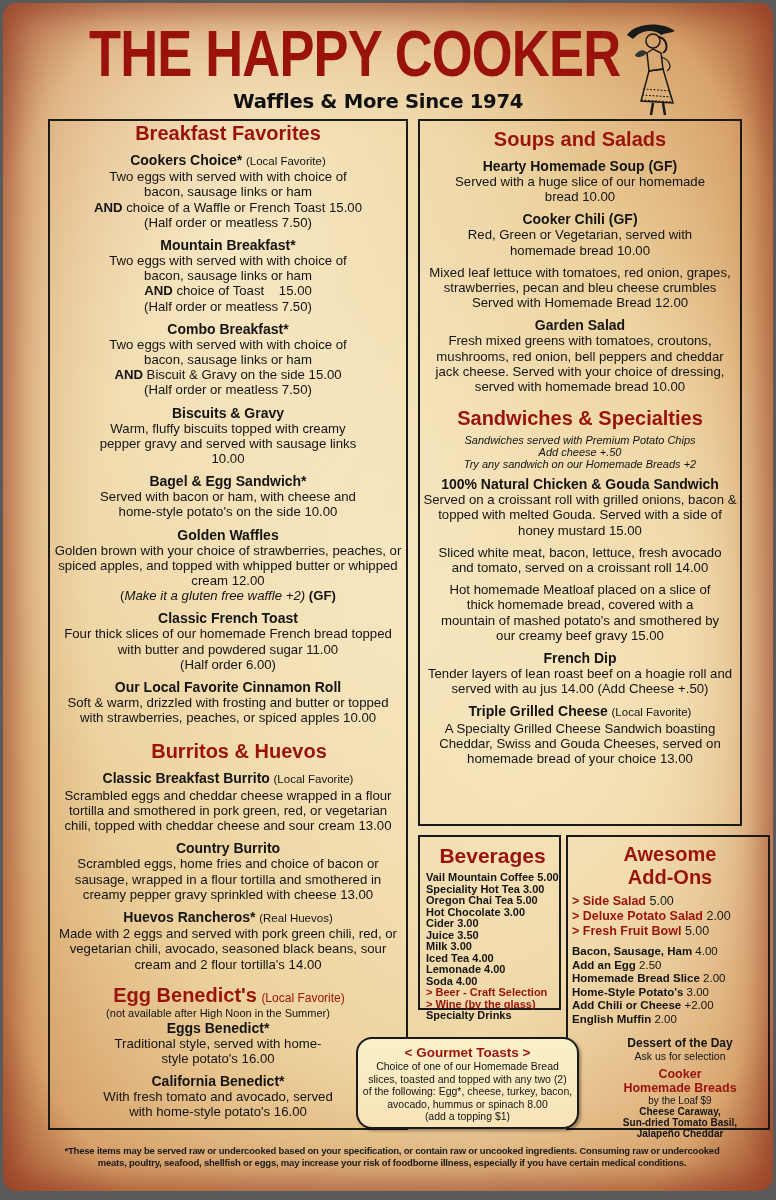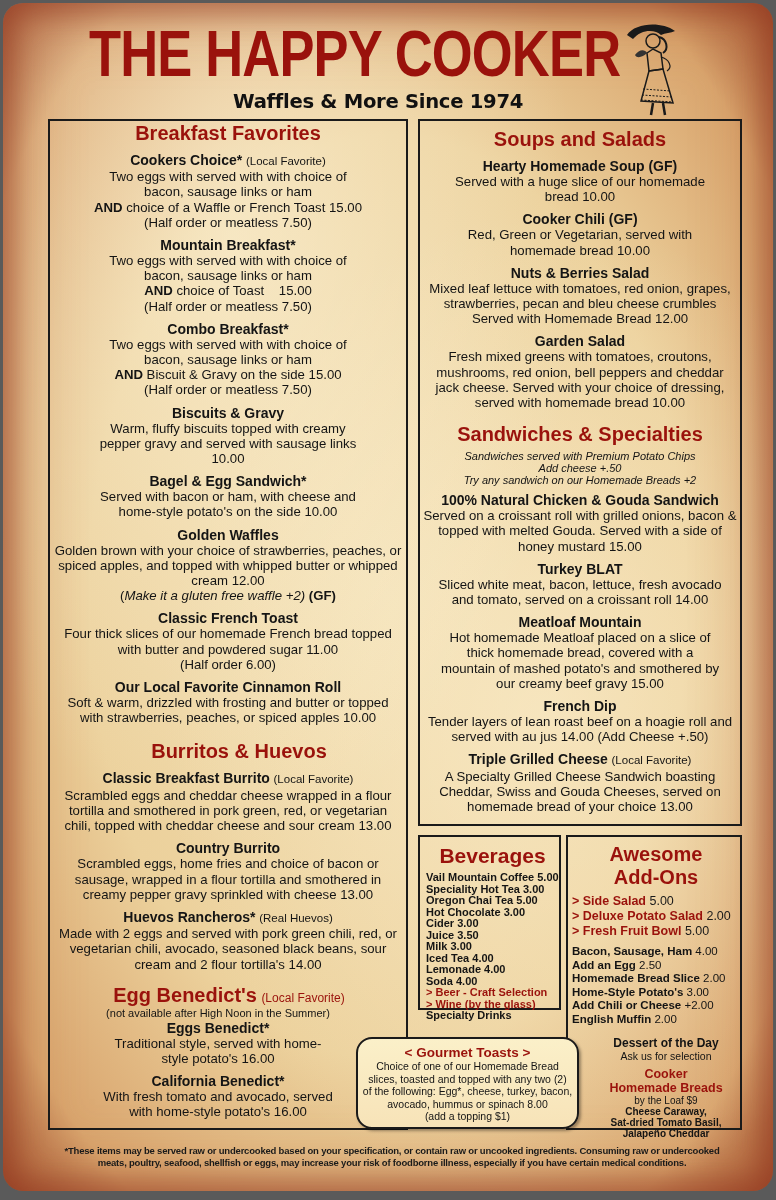--- a/index.html
+++ b/index.html
@@ -1,20 +1,20 @@
 <!DOCTYPE html>
 <html><head>
 <meta charset="utf-8">
 <style>
   * { box-sizing: border-box; margin: 0; padding: 0; }
   html, body { width: 776px; height: 1200px; background: #5a5a5a; overflow: hidden; }
   body { font-family: "Liberation Sans", sans-serif; color: #141414; }
   .page {
     position: absolute; left: 3px; top: 3px; width: 770px; height: 1188px;
-    border-radius: 20px;
+    border-radius: 14px;
     background:
       radial-gradient(ellipse at 30% 20%, rgba(255,248,225,0.55) 0%, rgba(255,248,225,0) 45%),
       radial-gradient(ellipse at 70% 60%, rgba(255,244,215,0.5) 0%, rgba(255,244,215,0) 50%),
       radial-gradient(ellipse at 50% 50%, #f1dcae 0%, #ecd19c 55%, #d9a56e 85%, #9c4a2c 100%);
     box-shadow: inset 0 0 28px 10px rgba(140,50,30,0.55), inset 0 0 60px 20px rgba(190,110,60,0.35);
   }
   .title {
     position: absolute; left: 86px; top: 18px; width: 516px; height: 66px;
     font-family: "Liberation Sans", sans-serif; font-weight: bold; color: #9a120c;
     font-size: 64px; line-height: 66px; letter-spacing: -1px;
@@ -31,21 +31,21 @@
   .item { text-align: center; font-size: 13.2px; line-height: 15.2px; }
   .item .name { font-weight: bold; font-size: 14px; line-height: 16px; }
   .item .note { font-weight: normal; font-size: 11.5px; }
   .item + .item { margin-top: 7px; }
   .desc { display: block; }
   .italic { font-style: italic; }
   .bold { font-weight: bold; }
   #left { left: 45px; top: 116px; width: 360px; height: 1011px; padding-top: 0; }
   #right-top { left: 415px; top: 116px; width: 324px; height: 707px; padding-top: 6px; }
   #bev { left: 415px; top: 832px; width: 143px; height: 175px; padding: 7px 0 0 6px; }
-  #addons { left: 563px; top: 832px; width: 176px; height: 295px; padding: 6px 0 8px 4px; }
+  #addons { left: 563px; top: 832px; width: 204px; height: 295px; padding: 6px 0 8px 4px; }
   .sec-title.big { font-size: 20px; line-height: 24px; margin-bottom: 7px; }
   .sec-mid { margin-top: 14px; margin-left: 22px; }
   .list-line { font-size: 11px; line-height: 11.5px; font-weight: bold; white-space: nowrap; }
   .list-line.red { color: #9a120c; }
   .addon-red { font-size: 12.5px; line-height: 15px; color: #9a120c; font-weight: bold; white-space: nowrap; }
   .addon-red .val { color: #1a1a1a; font-weight: normal; }
   .addon-line { font-size: 11.5px; line-height: 13.5px; font-weight: bold; white-space: nowrap; }
   .addon-line .val { font-weight: normal; }
   .toast {
     position: absolute; left: 353px; top: 1034px; width: 223px; height: 92px;
@@ -169,44 +169,41 @@
     <div class="sec-title big">Soups and Salads</div>
     <div class="item" style="padding:0 24px">
       <div class="name">Hearty Homemade Soup (GF)</div>
       <span class="desc">Served with a huge slice of our homemade bread  10.00</span>
     </div>
     <div class="item" style="padding:0 34px">
       <div class="name">Cooker Chili (GF)</div>
       <span class="desc">Red, Green or Vegetarian, served with homemade bread  10.00</span>
     </div>
     <div class="item" style="padding:0 2px">
-      <div class="name">Nuts &amp; Berries Salad</div>
       <span class="desc">Mixed leaf lettuce with tomatoes, red onion, grapes, strawberries, pecan and bleu cheese crumbles Served with Homemade Bread  12.00</span>
     </div>
     <div class="item" style="padding:0 6px">
       <div class="name">Garden Salad</div>
       <span class="desc">Fresh mixed greens with tomatoes, croutons, mushrooms, red onion, bell peppers and cheddar jack cheese. Served with your choice of dressing, served with homemade bread  10.00</span>
     </div>
 
     <div class="sec-title big" style="margin-top:12px; margin-bottom:4px">Sandwiches &amp; Specialties</div>
     <div style="text-align:center; font-style:italic; font-size:11px; line-height:12px">
       <div>Sandwiches served with Premium Potato Chips</div>
       <div>Add cheese +.50</div>
       <div>Try any sandwich on our Homemade Breads +2</div>
     </div>
     <div class="item" style="margin-top:6px; padding:0 2px">
       <div class="name">100% Natural Chicken &amp; Gouda Sandwich</div>
       <span class="desc">Served on a croissant roll with grilled onions, bacon &amp; topped with melted Gouda. Served with a side of honey mustard   15.00</span>
     </div>
     <div class="item" style="padding:0 10px">
-      <div class="name">Turkey BLAT</div>
       <span class="desc">Sliced white meat, bacon, lettuce, fresh avocado and tomato, served on a croissant roll  14.00</span>
     </div>
     <div class="item" style="padding:0 18px">
-      <div class="name">Meatloaf Mountain</div>
       <span class="desc">Hot homemade Meatloaf placed on a slice of thick homemade bread, covered with a mountain of mashed potato's and smothered by our creamy beef gravy 15.00</span>
     </div>
     <div class="item" style="padding:0 4px">
       <div class="name">French Dip</div>
       <span class="desc">Tender layers of lean roast beef on a hoagie roll and served with au jus 14.00  (Add Cheese +.50)</span>
     </div>
     <div class="item" style="padding:0 4px">
       <div><span class="name">Triple Grilled Cheese</span> <span class="note">(Local Favorite)</span></div>
       <span class="desc">A Specialty Grilled Cheese Sandwich boasting Cheddar, Swiss and Gouda Cheeses, served on homemade bread of your choice  13.00</span>
     </div>
@@ -247,21 +244,21 @@
         <div class="addon-line"><span>Add Chili or Cheese</span>  <span class="val">+2.00</span></div>
         <div class="addon-line"><span>English Muffin</span>  <span class="val">2.00</span></div>
       </div>
     <div style="text-align:center; margin-top:10px; padding-left:20px">
       <div style="font-weight:bold; font-size:12px; line-height:14px">Dessert of the Day</div>
       <div style="font-size:10.5px; line-height:13px">Ask us for selection</div>
       <div style="color:#9a120c; font-weight:bold; font-size:12.5px; line-height:14px; margin-top:4px">Cooker</div>
       <div style="color:#9a120c; font-weight:bold; font-size:12.5px; line-height:14px">Homemade Breads</div>
       <div style="font-size:10px; line-height:11px">by the Loaf $9</div>
       <div style="font-size:10px; line-height:11px; font-weight:bold">Cheese Caraway,</div>
-      <div style="font-size:10px; line-height:11px; font-weight:bold">Sat-dried Tomato Basil,</div>
+      <div style="font-size:10px; line-height:11px; font-weight:bold">Sun-dried Tomato Basil,</div>
       <div style="font-size:10px; line-height:11px; font-weight:bold">Jalapeño Cheddar</div>
     </div>
   </div>
 
   <div class="toast">
     <div class="t">&lt;  Gourmet Toasts  &gt;</div>
     <div class="d">Choice of one of our Homemade Bread</div>
     <div class="d">slices, toasted and topped with any two (2)</div>
     <div class="d">of the following: Egg*, cheese, turkey, bacon,</div>
     <div class="d">avocado, hummus or spinach  8.00</div>

